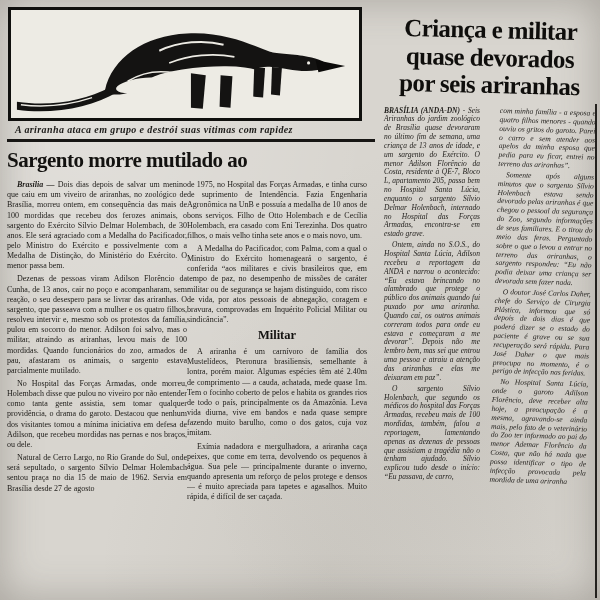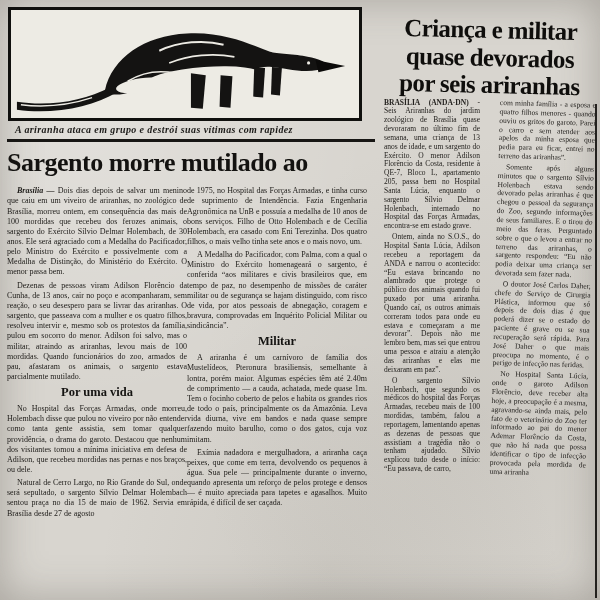--- a/index.html
+++ b/index.html
@@ -26,21 +26,21 @@
   }
   .photo-frame svg{display:block;width:100%;height:100%;}
   .caption{
     font-style:italic;font-weight:bold;
     font-size:10px;letter-spacing:.4px;
     margin:3px 0 0 8px;width:356px;
     white-space:nowrap;
   }
   .top-rule{height:3px;background:#171614;width:368px;margin-top:4px;}
   .headline-left{
-    font-weight:bold;font-size:26px;line-height:1.24;
+    font-weight:bold;font-size:21px;line-height:1.24;
     letter-spacing:-.5px;margin-top:5px;
     color:#131210;
   }
   .cols{display:flex;gap:0;margin-top:7px;}
   .col{
     width:180px;font-size:8px;line-height:1.27;
     text-align:justify;color:#22201d;
   }
   .col p{margin:0 0 3px;text-indent:10px;}
   .subhead{
@@ -48,21 +48,21 @@
     margin:5px 0 4px;text-indent:0 !important;color:#141311;
   }
   .dateline{font-style:italic;font-weight:bold;}
   
   .right-article{position:absolute;left:384px;top:16px;width:212px;}
   .headline-right{
     font-weight:bold;font-size:25px;line-height:1.1;
     letter-spacing:-.6px;text-align:center;
     transform:rotate(1.4deg);color:#0f0e0c;
   }
-  .rcols{display:flex;gap:20px;}
+  .rcols{display:flex;gap:20px;margin-top:8px;font-style:italic;}
   .rcol{
     width:100px;font-size:7.5px;line-height:1.18;
     text-align:justify;color:#24221f;
   }
   .rcol p{margin:0 0 2px;text-indent:8px;}
   .rcol-2{transform:rotate(1.6deg);transform-origin:top left;}
   .lead-bold{font-weight:bold;}
   .v-rule{
     position:absolute;right:3px;top:104px;width:2px;height:494px;
     background:#23211e;
@@ -107,21 +107,20 @@
     <div class="top-rule"></div>
 
     <div class="headline-left">
       <div>Sargento morre mutilado ao</div>
     </div>
 
     <div class="cols">
       <div class="col">
         <p><span class="dateline">Brasília —</span> <span>Dois dias depois de salvar um menino que caiu em um viveiro de ariranhas, no zoológico de Brasília, morreu ontem, em consequência das mais de 100 mordidas que recebeu dos ferozes animais, o sargento do Exército Sílvio Delmar Holembach, de 30 anos. Ele será agraciado com a Medalha do Pacificador, pelo Ministro do Exército e possivelmente com a Medalha de Distinção, do Ministério do Exército. O menor passa bem.</span></p>
         <p>Dezenas de pessoas viram Adilson Florêncio da Cunha, de 13 anos, cair no poço e acompanharam, sem reação, o seu desespero para se livrar das ariranhas. O sargento, que passeava com a mulher e os quatro filhos, resolveu intervir e, mesmo sob os protestos da família, pulou em socorro do menor. Adilson foi salvo, mas o militar, atraindo as ariranhas, levou mais de 100 mordidas. Quando funcionários do zoo, armados de pau, afastaram os animais, o sargento estava parcialmente mutilado.</p>
-        <p class="subhead">Por uma vida</p>
         <p>No Hospital das Forças Armadas, onde morreu, Holembach disse que pulou no viveiro por não entender como tanta gente assistia, sem tomar qualquer providência, o drama do garoto. Destacou que nenhum dos visitantes tomou a mínima iniciativa em defesa de Adilson, que recebeu mordidas nas pernas e nos braços, ou dele.</p>
         <p>Natural de Cerro Largo, no Rio Grande do Sul, onde será sepultado, o sargento Sílvio Delmar Holembach sentou praça no dia 15 de maio de 1962. Servia em Brasília desde 27 de agosto</p>
       </div>
       <div class="col">
         <p style="text-indent:0;">de 1975, no Hospital das Forças Armadas, e tinha curso de suprimento de Intendência. Fazia Engenharia Agronômica na UnB e possuía a medalha de 10 anos de bons serviços. Filho de Otto Holembach e de Cecília Holembach, era casado com Eni Terezinha. Dos quatro filhos, o mais velho tinha sete anos e o mais novo, um.</p>
         <p>A Medalha do Pacificador, com Palma, com a qual o Ministro do Exército homenageará o sargento, é conferida “aos militares e civis brasileiros que, em tempo de paz, no desempenho de missões de caráter militar ou de segurança se hajam distinguido, com risco de vida, por atos pessoais de abnegação, coragem e bravura, comprovadas em Inquérito Policial Militar ou sindicância”.</p>
         <p class="subhead">Militar</p>
         <p>A ariranha é um carnívoro de família dos Mustelídeos, Pteronura brasiliensis, semelhante à lontra, porém maior. Algumas espécies têm até 2.40m de comprimento — a cauda, achatada, mede quase 1m. Tem o focinho coberto de pelos e habita os grandes rios de todo o país, principalmente os da Amazônia. Leva vida diurna, vive em bandos e nada quase sempre fazendo muito barulho, como o dos gatos, cuja voz imitam.</p>
         <p>Exímia nadadora e mergulhadora, a ariranha caça peixes, que come em terra, devolvendo os pequenos à água. Sua pele — principalmente durante o inverno, quando apresenta um reforço de pelos protege e densos — é muito apreciada para tapetes e agasalhos. Muito rápida, é difícil de ser caçada.</p>
       </div>

